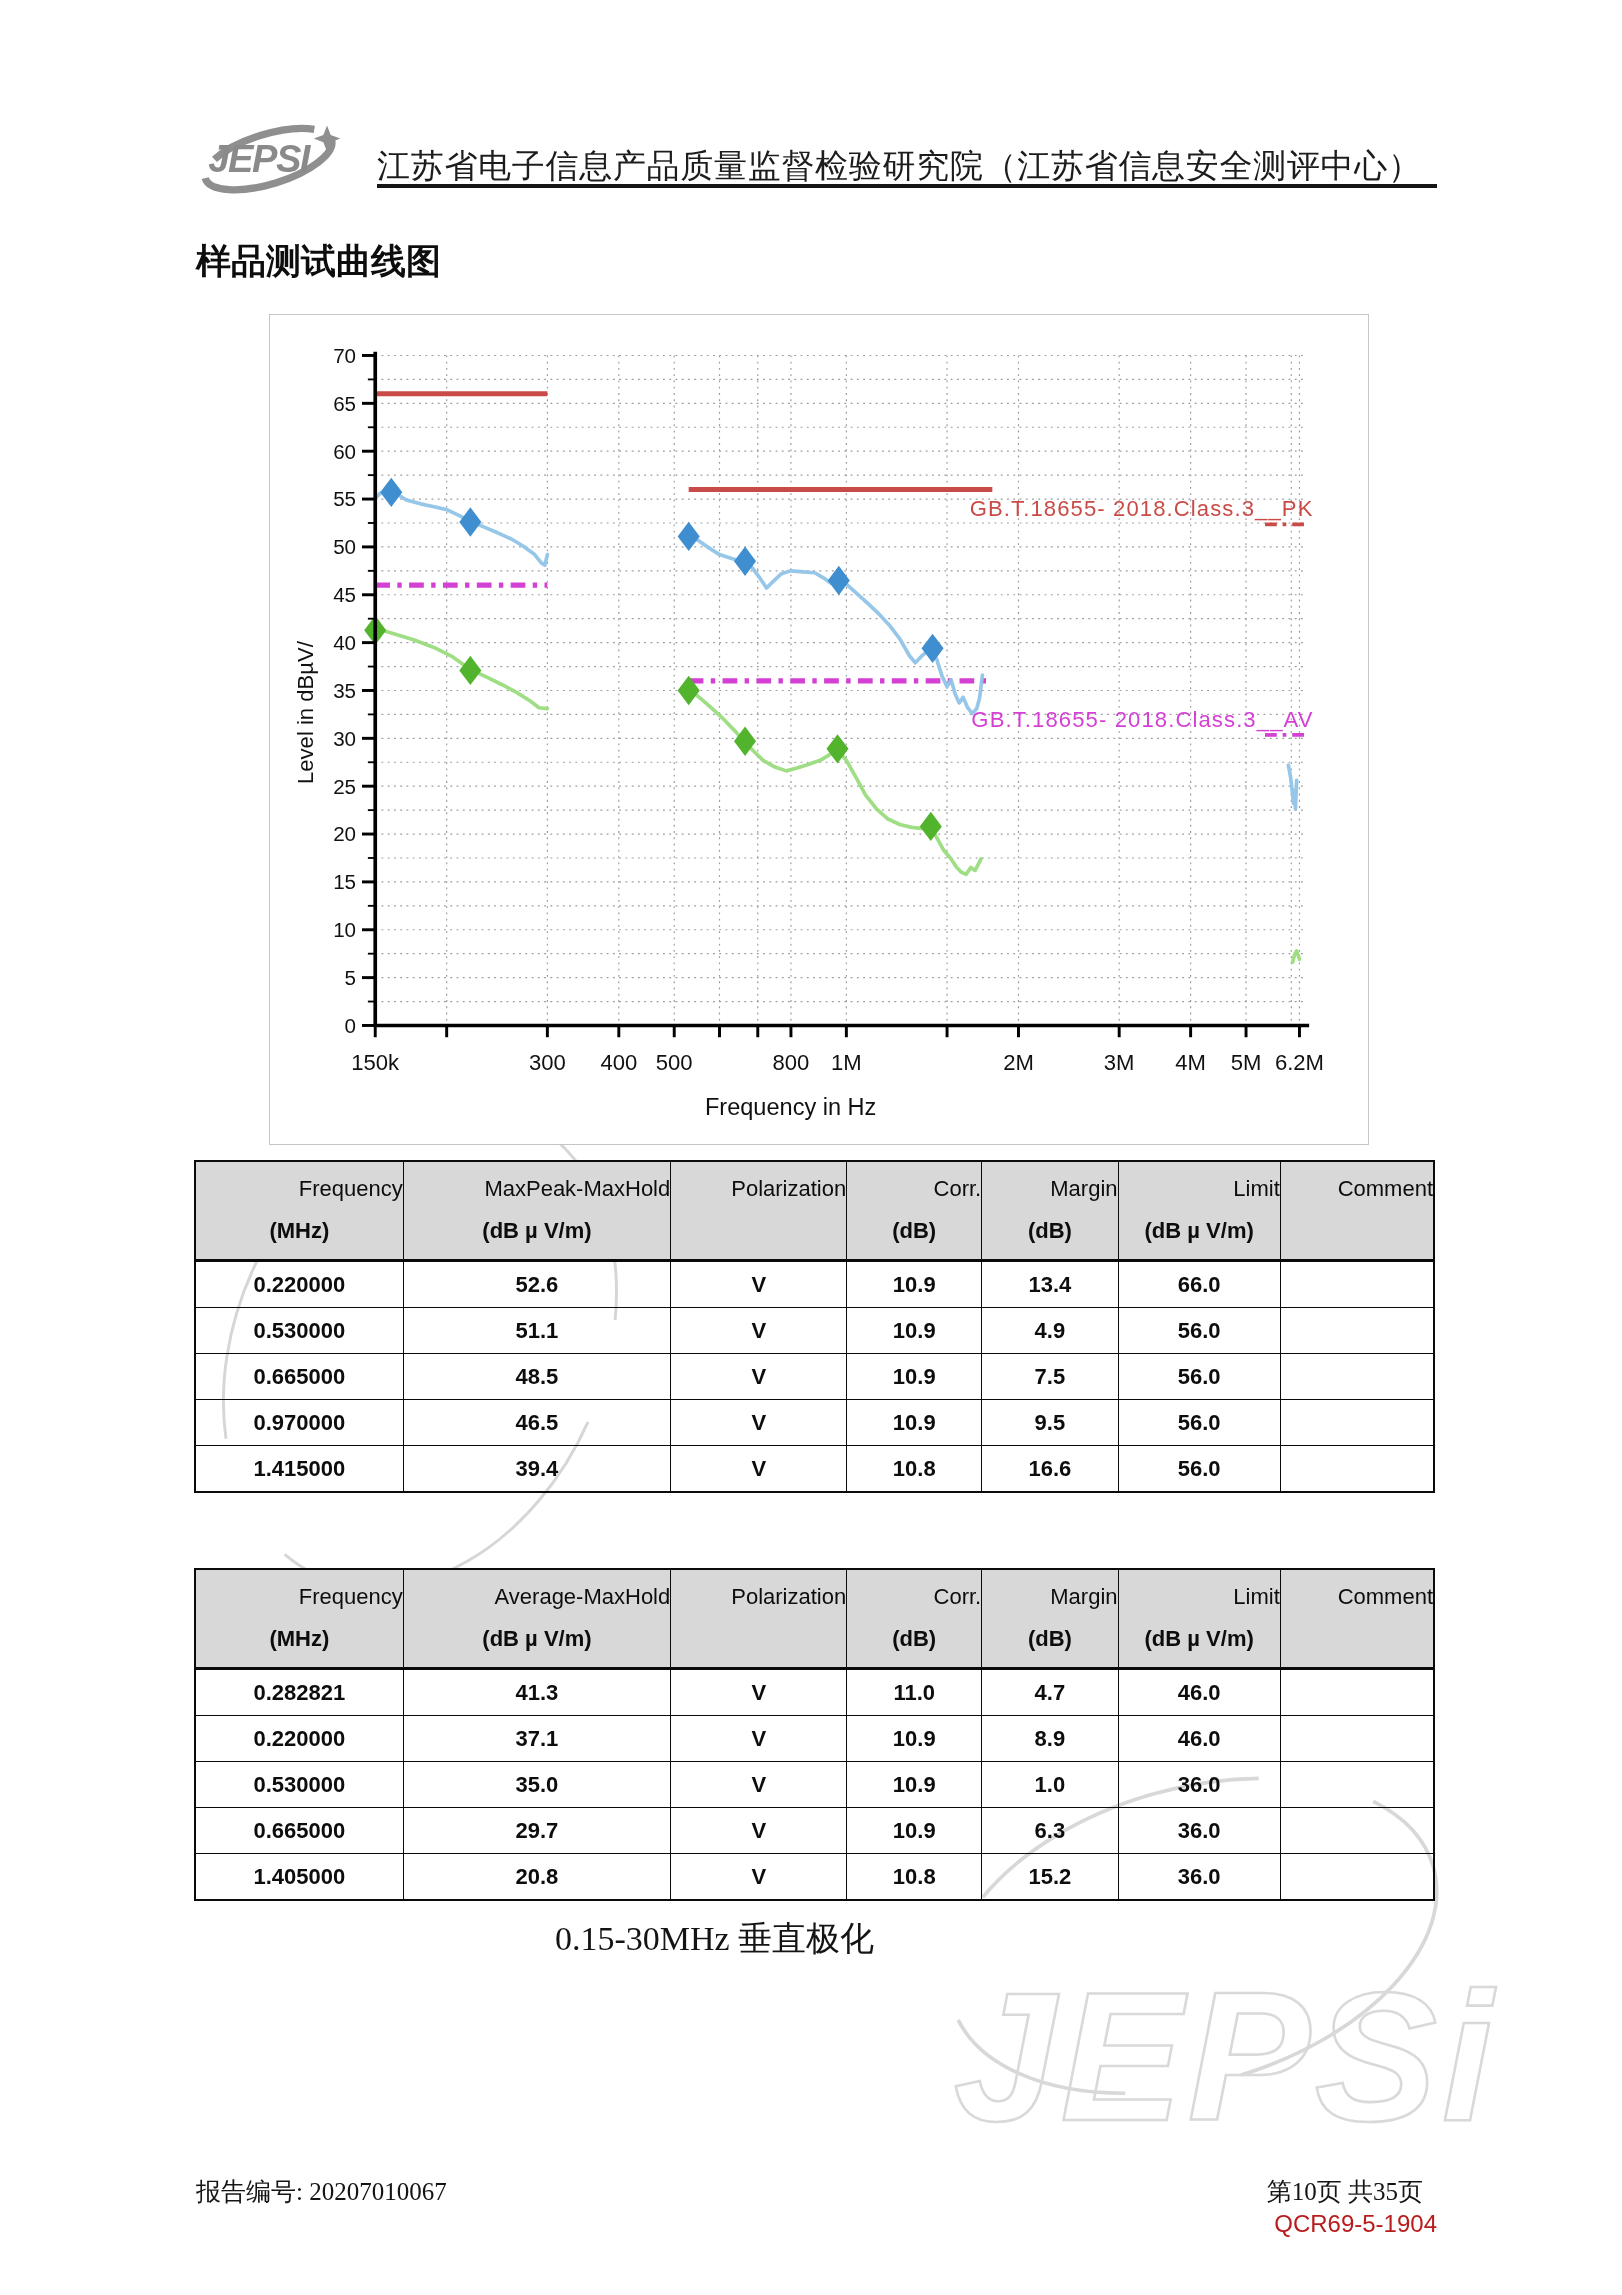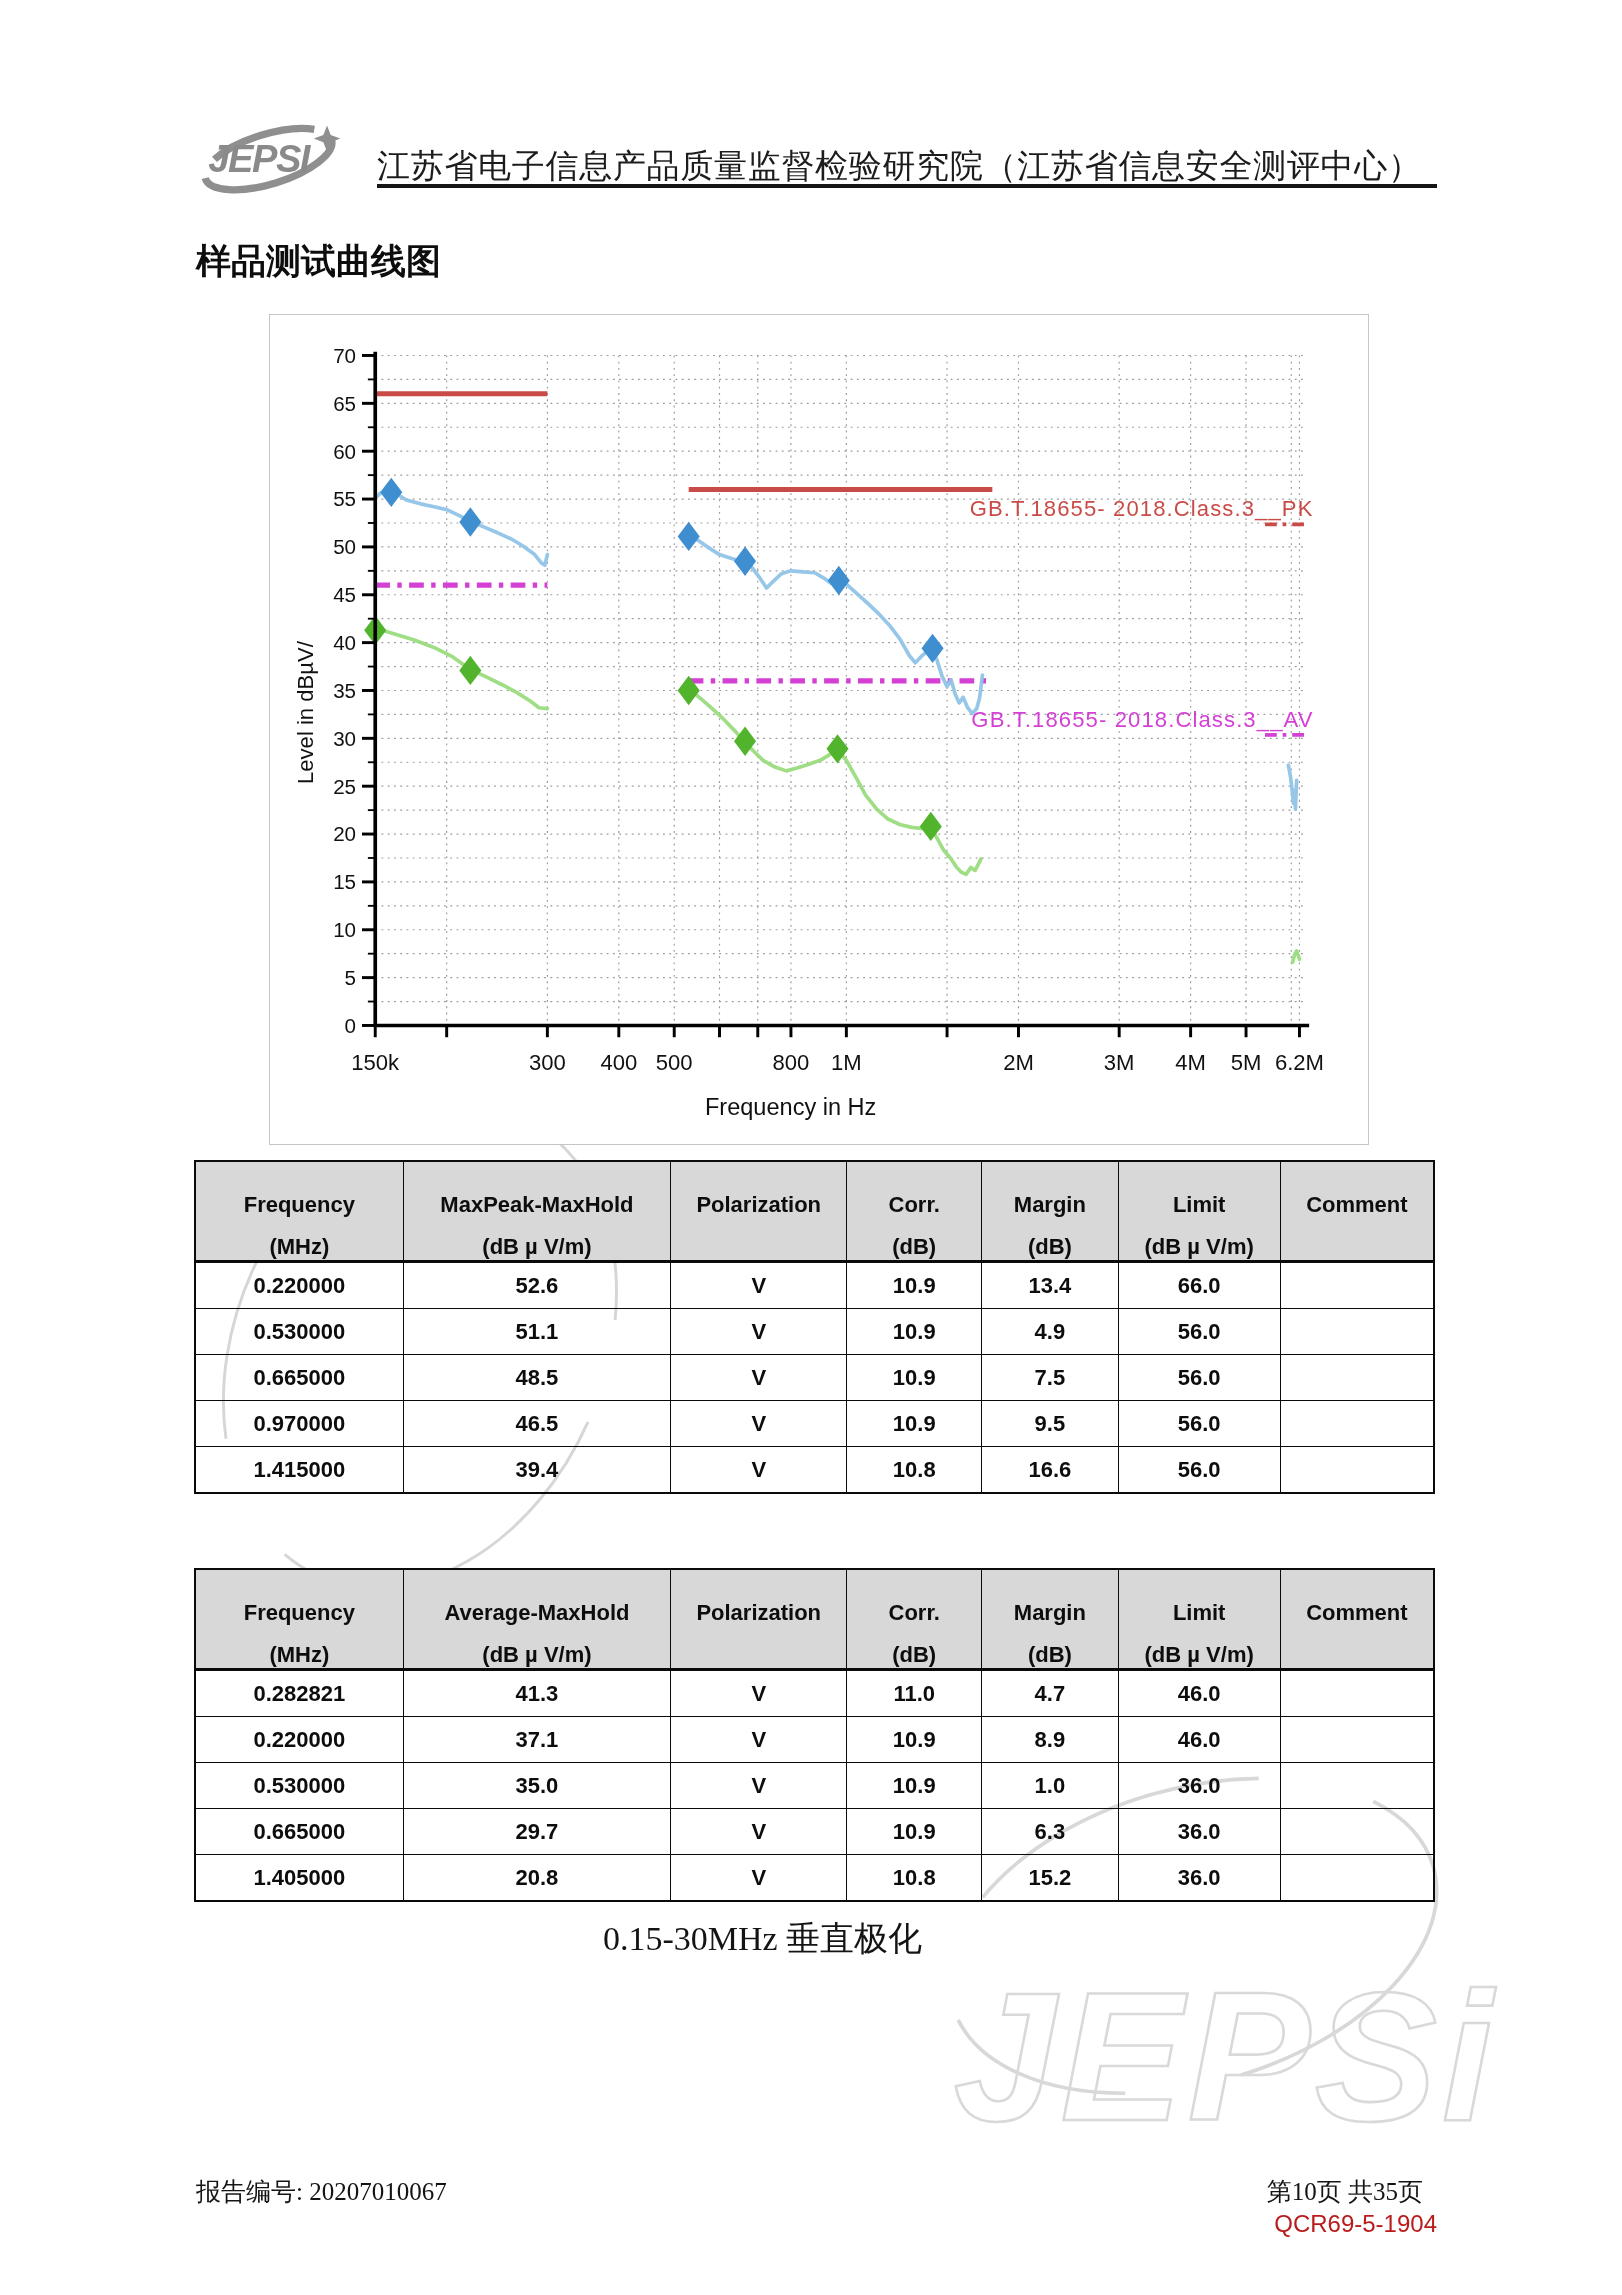--- a/index.html
+++ b/index.html
@@ -18,27 +18,27 @@
   .chart-panel svg{display:block;width:100%;height:100%;}
   
   .wm-svg{position:absolute;left:0;top:0;pointer-events:none;}
   
   table.data-table{position:absolute;left:194px;width:1241px;border-collapse:collapse;
                    border:2.9px solid #0a0a0a;table-layout:fixed;}
   table.data-table th{background:#d8d8d8;border:1.5px solid #0a0a0a;border-bottom:3.7px solid #0a0a0a;
                       height:97px;padding:0;vertical-align:top;font-size:22px;color:#0d0d0d;}
   table.data-table td{border:1.5px solid #0a0a0a;height:43px;text-align:center;
                       font-size:22px;font-weight:bold;color:#0d0d0d;background:transparent;}
-  table.data-table th .h1{margin-top:30px;text-align:center;font-weight:bold;}
+  table.data-table th .h1{margin-top:14px;text-align:right;font-weight:normal;}
   table.data-table th .h2{margin-top:16px;text-align:center;font-weight:bold;}
   #table-0{top:1160px;}
   #table-1{top:1568px;}
   
   .chart-caption{position:absolute;left:0;top:1916px;width:1429px;text-align:center;
-                 font-family:"Liberation Serif",serif;font-size:34px;color:#141414;padding-left:48px;}
+                 font-family:"Liberation Serif",serif;font-size:34px;color:#141414;}
   .report-no{position:absolute;left:196px;top:2175px;font-family:"Liberation Serif",serif;
              font-size:25px;color:#141414;}
   .page-info{position:absolute;right:200px;top:2175px;font-family:Liberation Serif, serif;
              font-size:25px;color:#141414;}
   .doc-no{position:absolute;right:186px;top:2210px;font-size:24px;color:#b91c1c;}
 </style>
 </head>
 <body>
 
 <div class="page">

